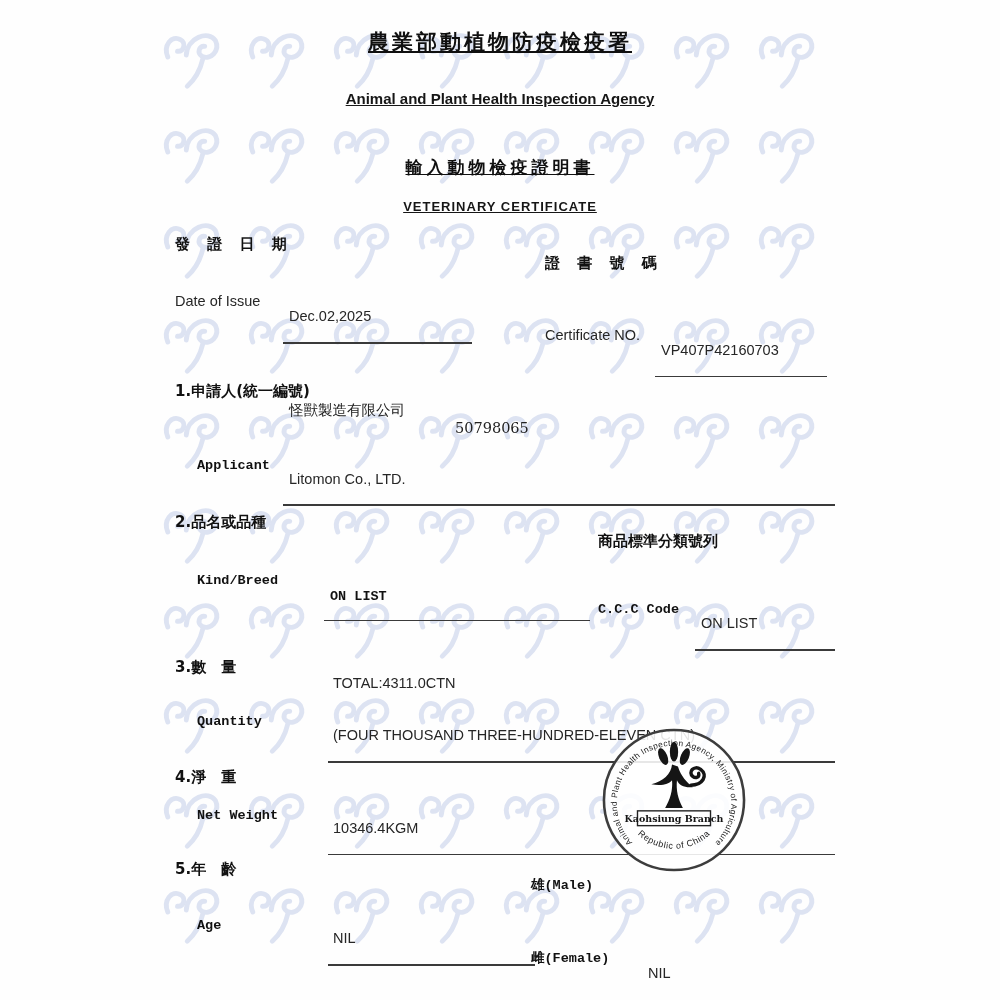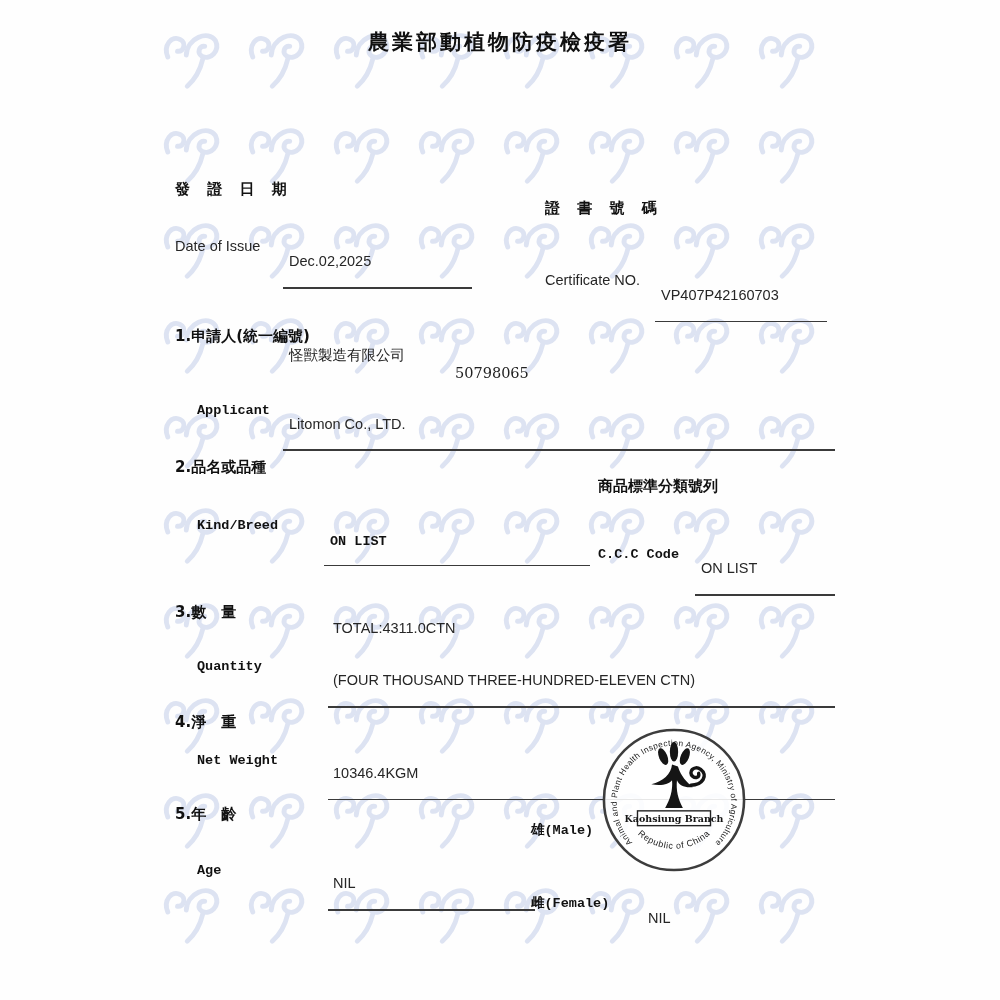--- a/index.html
+++ b/index.html
@@ -1,19 +1,19 @@
 <!DOCTYPE html>
 <html><head>
 <meta charset="utf-8">
 <style>
   html,body{margin:0;padding:0;background:#ffffff;}
   .page{position:relative;width:1000px;height:1000px;background:#fefefe;overflow:hidden;
         font-family:"Liberation Sans",sans-serif;color:#1a1a1a;}
   .abs{position:absolute;white-space:nowrap;}
-  .ctr{left:0;width:1000px;text-align:center;}
+  .ctr{left:0;width:1000px;text-align:center;text-decoration:underline;}
   .zh{font-family:"DejaVu Sans",sans-serif;font-weight:700;font-size:15px;color:#111;}
   .zhbig{font-family:"DejaVu Serif",serif;font-weight:700;font-size:21px;letter-spacing:3px;color:#101010;}
   .zhmid{font-family:"DejaVu Serif",serif;font-weight:600;font-size:17px;letter-spacing:4px;color:#101010;}
   .hb{font-family:"Liberation Sans",sans-serif;font-weight:700;font-size:15px;color:#161616;}
   .hb2{font-family:"Liberation Sans",sans-serif;font-weight:700;font-size:13px;letter-spacing:1px;color:#161616;}
   .lab{font-family:"Liberation Mono","DejaVu Sans Mono",monospace;font-weight:700;font-size:13.5px;color:#111;}
   .san{font-family:"Liberation Sans",sans-serif;font-size:14.5px;color:#262626;}
   .ser{font-family:"DejaVu Serif",serif;font-size:14.5px;color:#222;}
   .rule{position:absolute;height:1.6px;background:#3a3a3a;}
   #wm{position:absolute;left:158px;top:12px;width:700px;height:950px;z-index:0;}
@@ -422,20 +422,23 @@
           <path d="M44,36 C41,49 36,57 28,64"></path>
         </svg></span>
       <span style="left: 597px; top: 867px;"><svg width="70" height="70" viewBox="0 0 72 72" fill="none" stroke="#dde3f2" stroke-width="5" stroke-linecap="round">
           <path d="M8,34 C3,22 12,11 21,16 C27,19 25,29 18,28"></path>
           <path d="M27,32 C28,14 50,6 57,17 C62,27 52,38 43,33 C38,30 40,22 46,23"></path>
           <path d="M44,36 C41,49 36,57 28,64"></path>
         </svg></span>
     </div>
 
   <div class="abs ctr zhbig fg" style="top:28px">農業部動植物防疫檢疫署</div>
+  <div class="abs ctr hb fg" style="top:62px">Animal and Plant Health Inspection Agency</div>
+  <div class="abs ctr zhmid fg" style="top:111px">輸入動物檢疫證明書</div>
+  <div class="abs ctr hb2 fg" style="top:131px">VETERINARY CERTIFICATE</div>
 
   <div class="abs zh fg" style="left:175px;top:152px;letter-spacing:6px">發 證 日 期</div>
   <div class="abs zh fg" style="left:545px;top:152px;letter-spacing:6px">證 書 號 碼</div>
   <div class="abs san fg" style="left:175px;top:172px">Date of Issue</div>
   <div class="abs san fg" style="left:289px;top:171px">Dec.02,2025</div>
   <div class="rule fg" style="left:283px;top:189px;width:189px"></div>
   <div class="abs san fg" style="left:545px;top:172px">Certificate NO.</div>
   <div class="abs san fg" style="left:661px;top:171px">VP407P42160703</div>
   <div class="rule fg" style="left:655px;top:189px;width:172px"></div>
 

